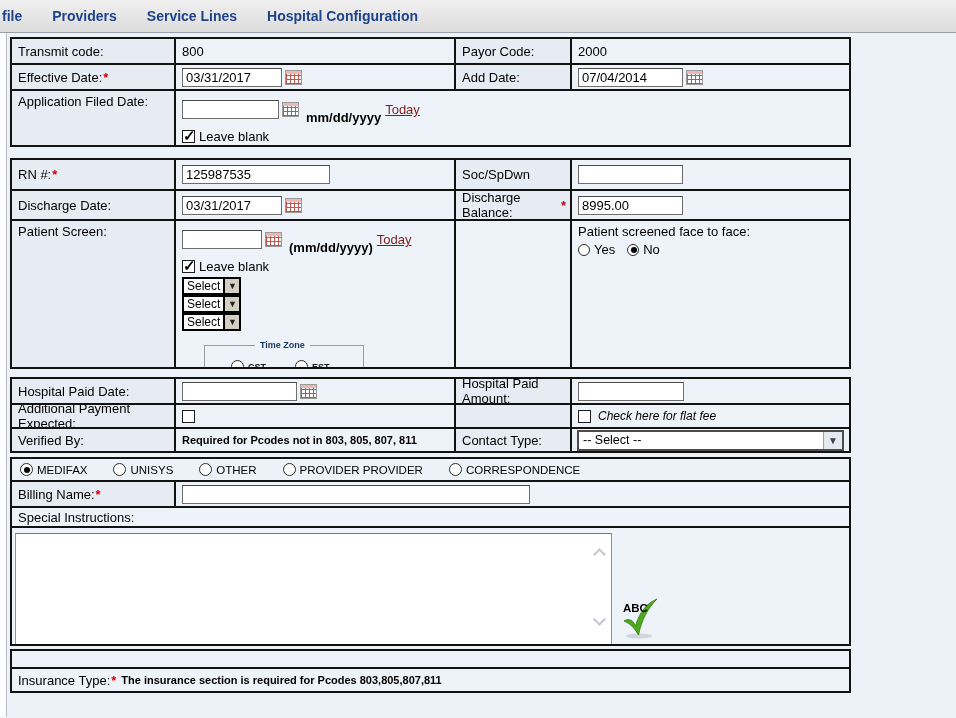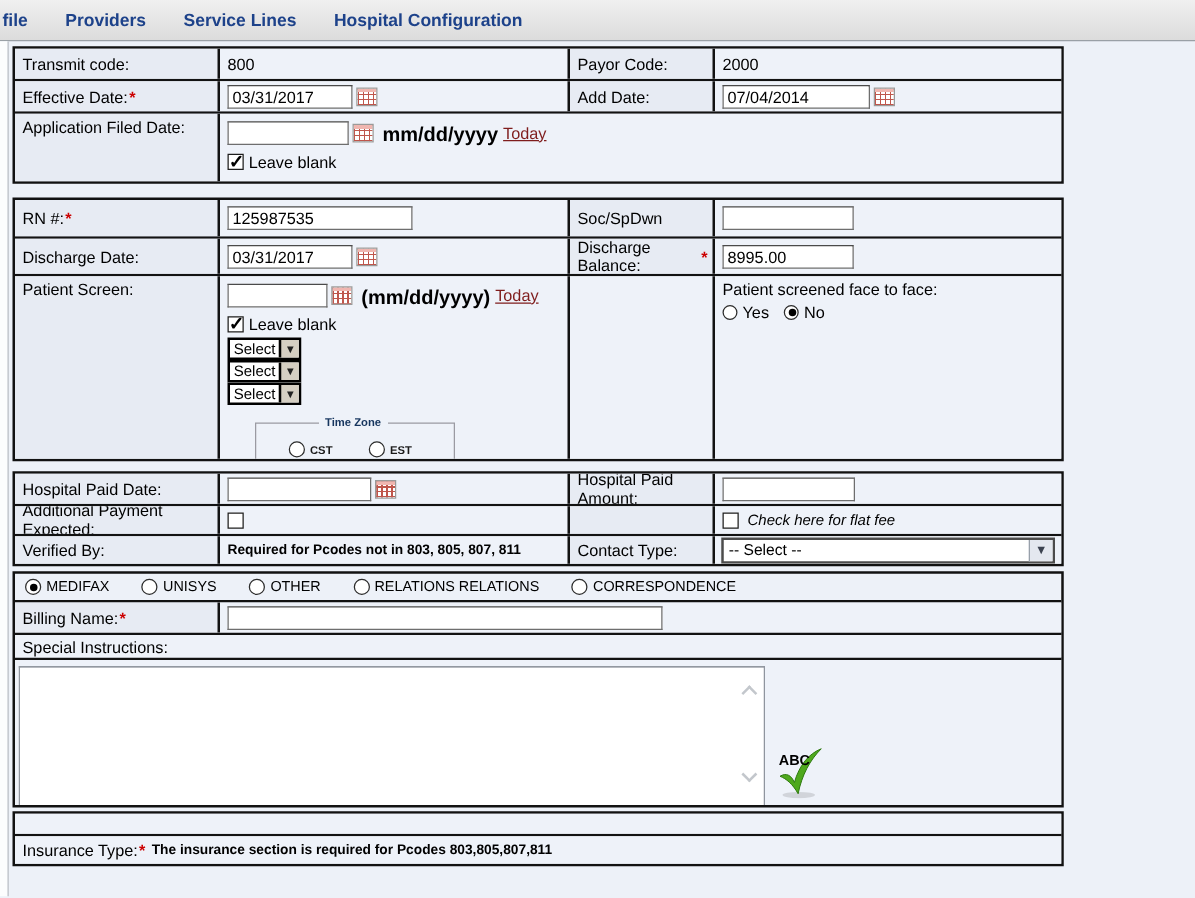--- a/index.html
+++ b/index.html
@@ -44,21 +44,21 @@
   .cal {
     display:inline-block; width:17px; height:15px; margin-left:3px; flex:none;
     border:1px solid #9a9a9a; cursor:pointer;
     background:
       linear-gradient(#f0b6b0 0 3px, rgba(0,0,0,0) 3px),
       repeating-linear-gradient(90deg,#bf564c 0 1px, rgba(0,0,0,0) 1px 4px),
       repeating-linear-gradient(#bf564c 0 1px, rgba(0,0,0,0) 1px 4px),
       #fff;
   }
   .link { color:#7f1d1d; text-decoration:underline; cursor:pointer; }
-  .hint { font-size:16px; font-weight:bold; margin:6px 4px 0 7px; }
+  .hint { font-size:13px; font-weight:bold; margin:16px 4px 0 7px; }
   .cb { display:inline-block; width:13px; height:13px; background:#fff;
         border:1px solid #1d1d1d; position:relative; flex:none; cursor:pointer; }
   .cb.checked::after { content:"\2713"; position:absolute; left:0; top:-4px;
         font-size:15px; font-weight:bold; color:#000; }
   .radio { display:inline-block; width:12px; height:12px; border:1px solid #2c2c2c;
         border-radius:50%; background:#fff; position:relative; flex:none; cursor:pointer; }
   .radio.big { width:13px; height:13px; }
   .radio.selected::after { content:""; position:absolute; left:2.5px; top:2.5px;
         width:6px; height:6px; border-radius:50%; background:#000; }
   .pair { display:inline-flex; align-items:center; gap:4px; }
@@ -128,21 +128,21 @@
             <span class="req">*</span>
           </div>
         <div class="c val w2">
           <input class="txt" style="width: 100px;" value="03/31/2017">
           <span class="cal"></span>
         </div>
         <div class="c lbl w3">
             <span>Add Date:</span>
           </div>
         <div class="c val w4">
-          <input class="txt" style="width: 118px;" value="07/04/2014">
+          <input class="txt" style="width: 105px;" value="07/04/2014">
           <span class="cal"></span>
         </div>
       </div>
       <div class="row" style="height:56px">
         <div class="c lbl w1 top">
             <span>Application Filed Date:</span>
           </div>
         <div class="c val w4 top col">
           <div style="display:flex;align-items:center;">
             <input class="txt" style="width: 97px;" value="">
@@ -317,21 +317,21 @@
         <span class="pair">
             <span class="radio big"></span>
             <span>UNISYS</span>
           </span>
         <span class="pair">
             <span class="radio big"></span>
             <span>OTHER</span>
           </span>
         <span class="pair">
             <span class="radio big"></span>
-            <span>RELATIONS RELATIONS</span>
+            <span>PROVIDER PROVIDER</span>
           </span>
         <span class="pair">
             <span class="radio big"></span>
             <span>CORRESPONDENCE</span>
           </span>
       </div>
       <div class="row" style="height:26px">
         <div class="c lbl w1">
             <span>Billing Name:</span>
             <span class="req">*</span>

